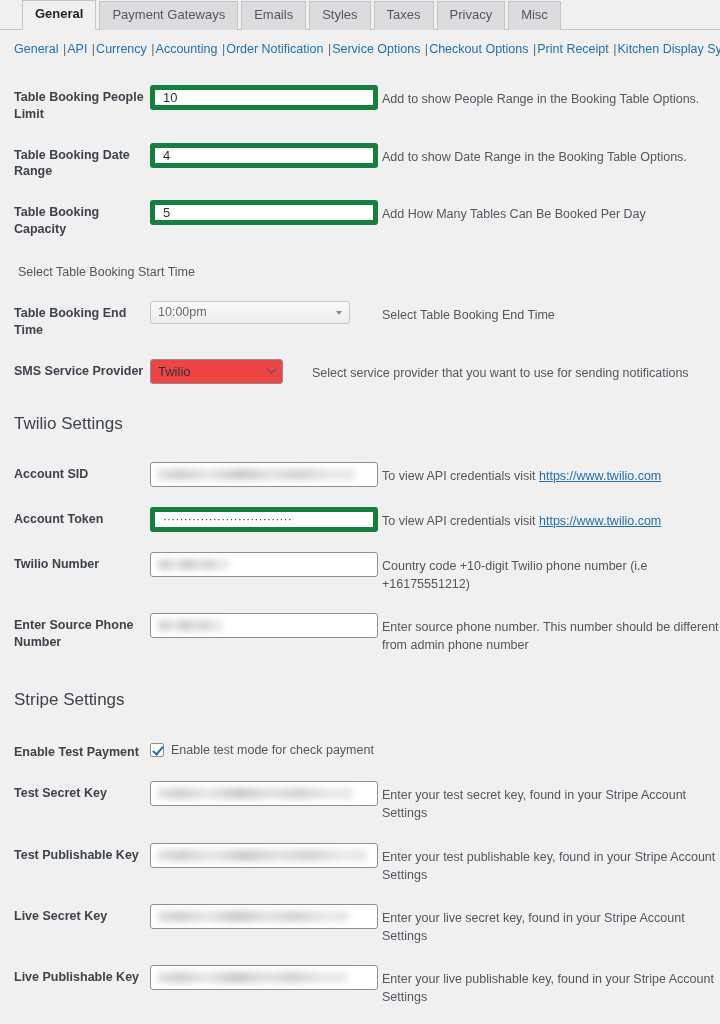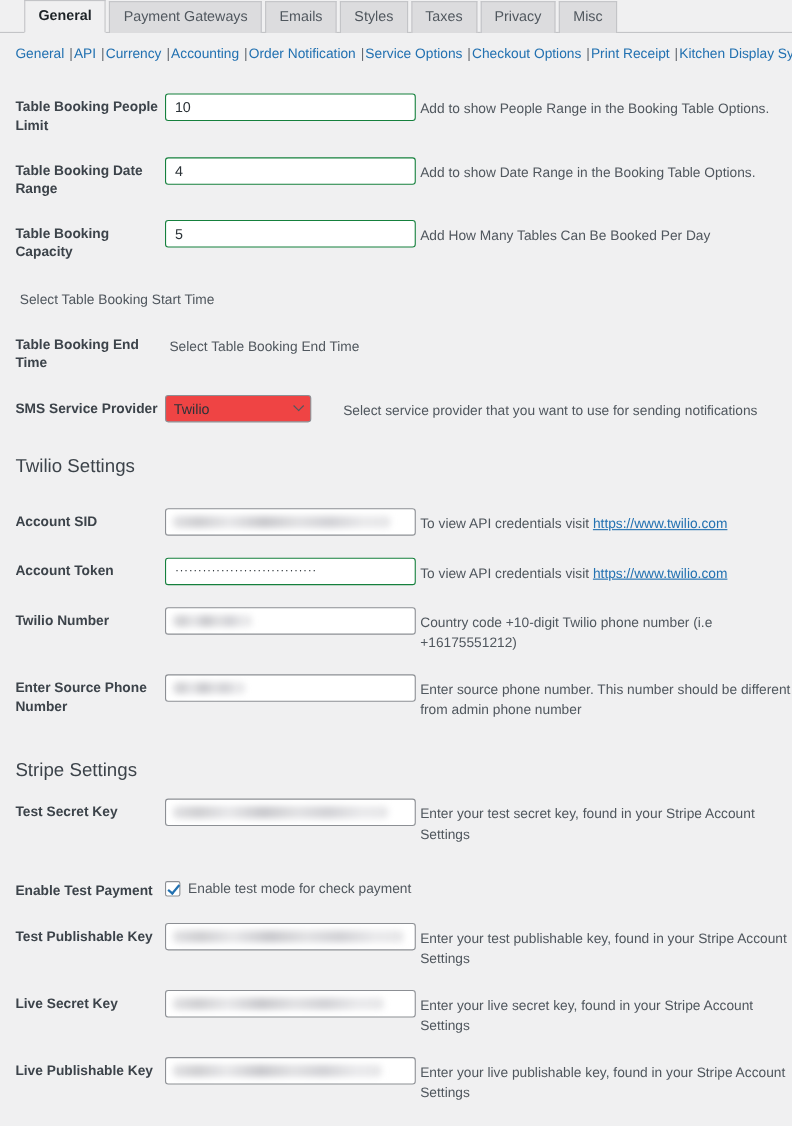--- a/index.html
+++ b/index.html
@@ -88,21 +88,21 @@
     padding-top:5px;
     padding-left:4px;
     line-height:1.45;
   }
   .row .desc a { color:#2271b1; text-decoration:underline; }
 
   input.txt {
     width:100%;
     height:25px;
     padding:2px 8px;
-    border:1px solid #15803d;
+    border:5px solid #15803d;
     border-radius:3px;
     background:#fff;
     font-family:"Liberation Sans", sans-serif;
     font-size:13px;
     color:#2c3338;
     outline:none;
   }
   input.txt::placeholder { color:#8c8f94; }
 
   
@@ -249,20 +249,26 @@
     </div>
     <div class="desc">Add How Many Tables Can Be Booked Per Day</div>
   </div>
 
   <div class="row">
     <div class="desc">Select Table Booking Start Time</div>
   </div>
 
   <div class="row">
     <div class="label">Table Booking End Time</div>
+    <div class="field">
+      <div class="tsel">
+        <span>10:00pm</span>
+        <span class="tri"></span>
+      </div>
+    </div>
     <div class="desc">Select Table Booking End Time</div>
   </div>
 
   <div class="row">
     <div class="label">SMS Service Provider</div>
     <div class="field" style="width:133px;">
       <div class="selwrap">
         <select class="sel">
           <option>Twilio</option>
         </select>
@@ -307,41 +313,41 @@
     <div class="field">
       <div class="blurfield">
         <div class="smear" style="width:66px;"></div>
       </div>
     </div>
     <div class="desc">Enter source phone number. This number should be different from admin phone number</div>
   </div>
 
   <div class="section-head" style="margin-top:36px;">Stripe Settings</div>
 
-  <div class="row">
-    <div class="label">Test Secret Key</div>
-    <div class="field">
-      <div class="blurfield">
-        <div class="smear" style="width:196px;"></div>
-      </div>
-    </div>
-    <div class="desc">Enter your test secret key, found in your Stripe Account Settings</div>
-  </div>
-
   <div class="row" style="margin-top:30px;">
     <div class="label">Enable Test Payment</div>
     <div class="field" style="width:auto;">
       <div class="cb-row">
         <span class="cbox checked"></span>
         <span class="cb-label">Enable test mode for check payment</span>
       </div>
     </div>
   </div>
 
   <div class="row">
+    <div class="label">Test Secret Key</div>
+    <div class="field">
+      <div class="blurfield">
+        <div class="smear" style="width:196px;"></div>
+      </div>
+    </div>
+    <div class="desc">Enter your test secret key, found in your Stripe Account Settings</div>
+  </div>
+
+  <div class="row">
     <div class="label">Test Publishable Key</div>
     <div class="field">
       <div class="blurfield">
         <div class="smear" style="width:210px;"></div>
       </div>
     </div>
     <div class="desc">Enter your test publishable key, found in your Stripe Account Settings</div>
   </div>
 
   <div class="row">

